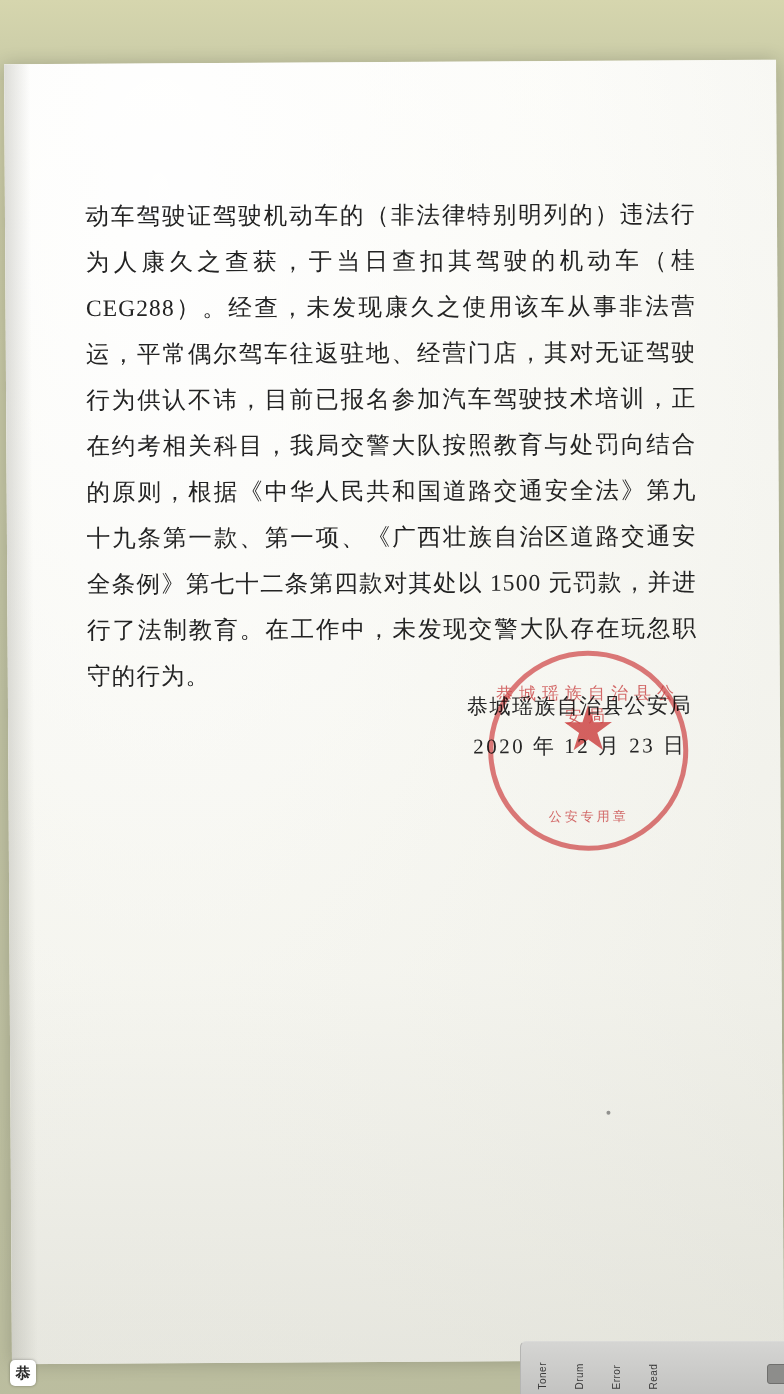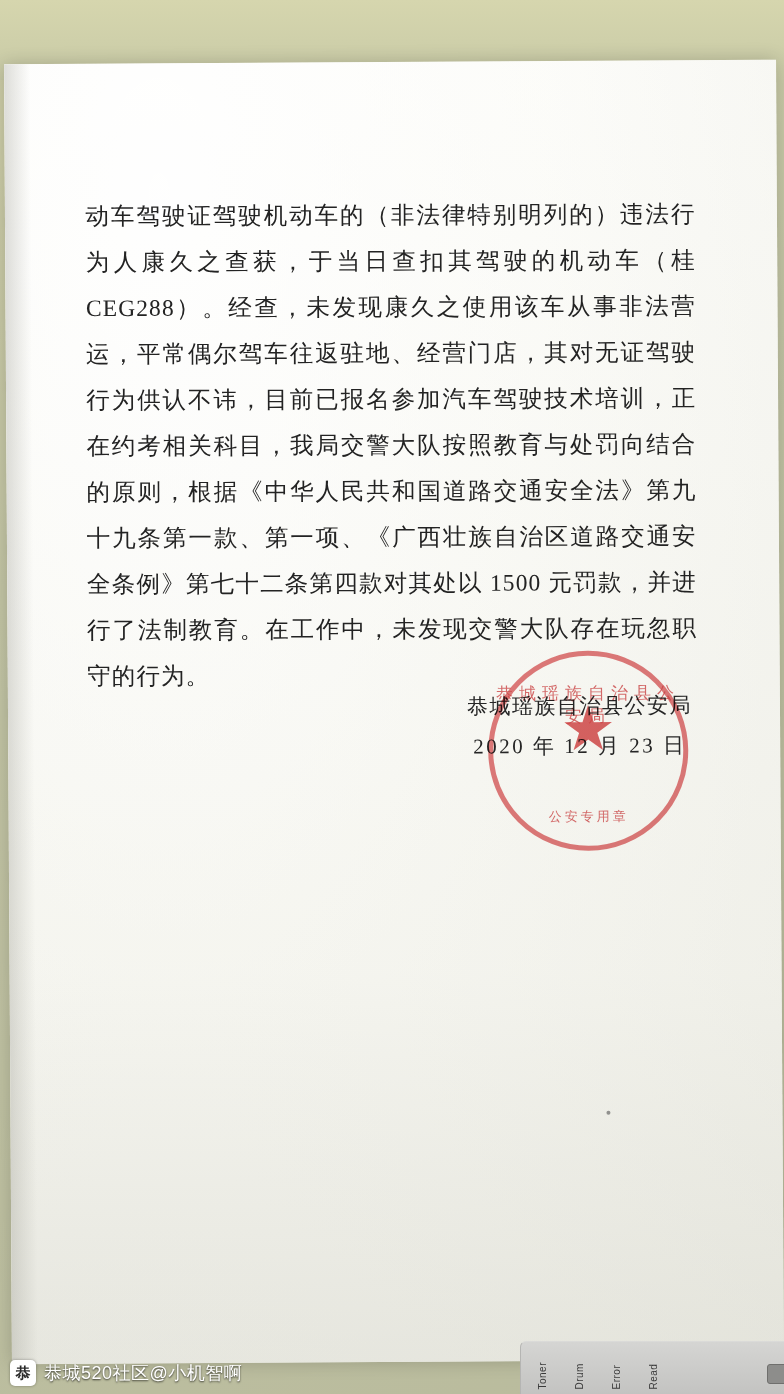--- a/index.html
+++ b/index.html
@@ -257,16 +257,15 @@
       <span>Toner</span>
       <span>Drum</span>
       <span>Error</span>
       <span>Read</span>
     </div>
     <div class="btn"></div>
   </div>
 
   <div class="watermark">
     <div class="wm-logo">恭</div>
-    <div class="wm-text">恭城520社区@小机智啊</div>
   </div>
 
 </div>
 
 </body></html>

